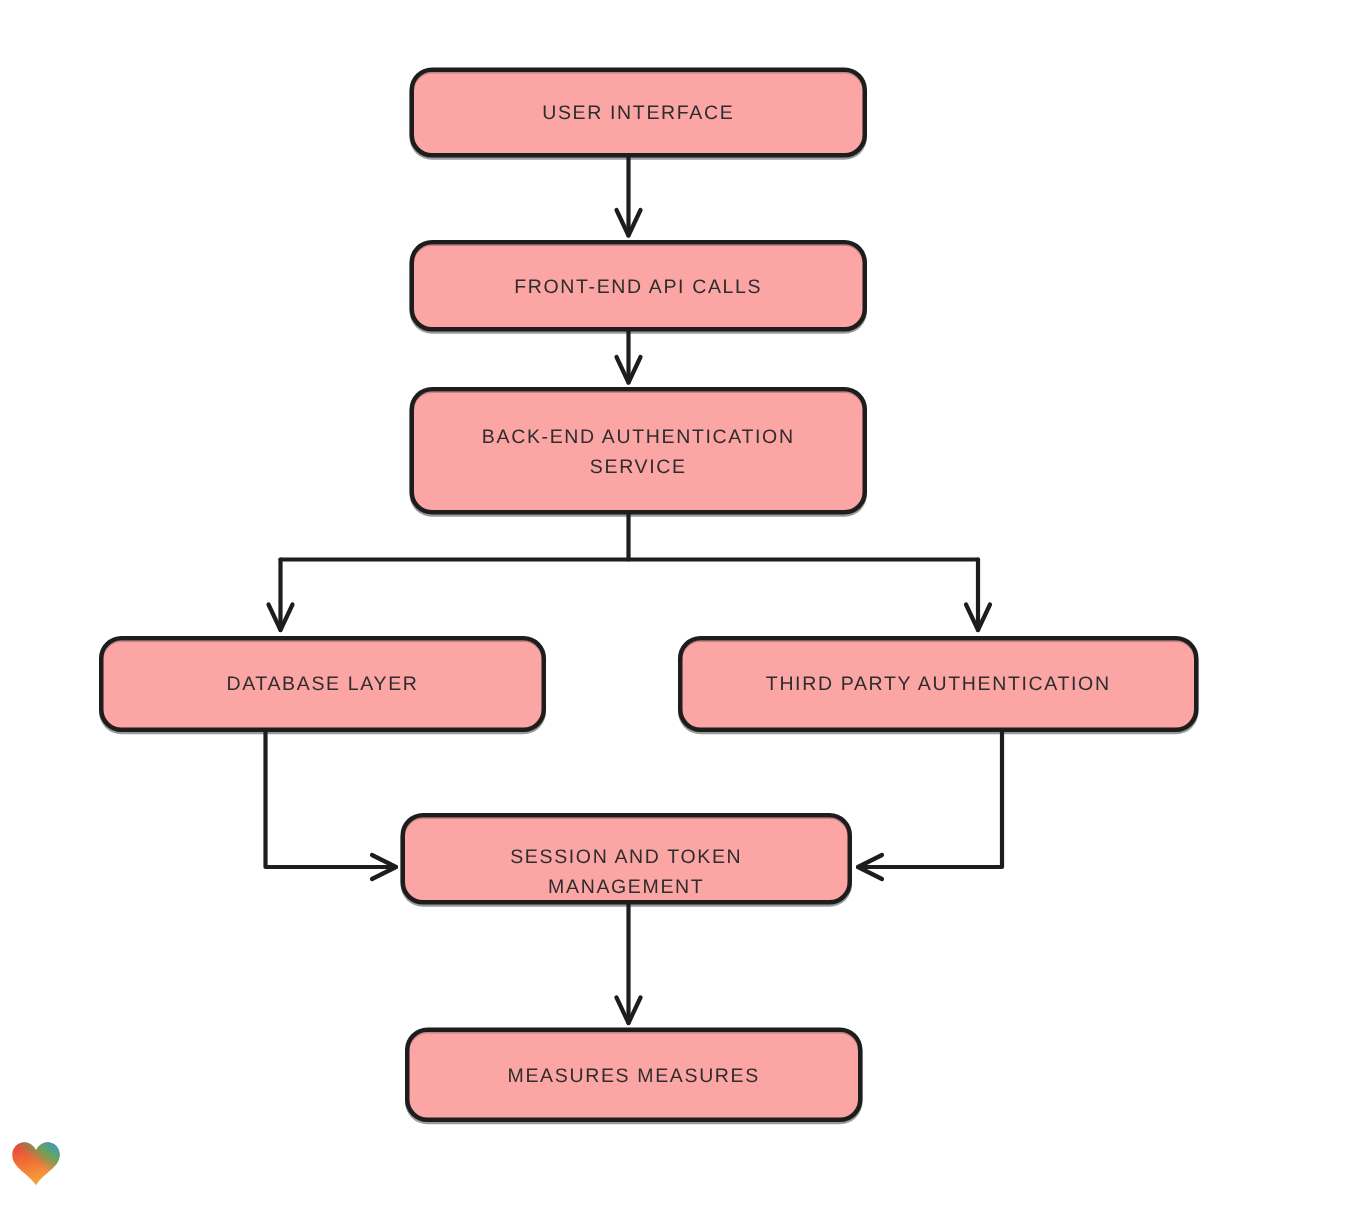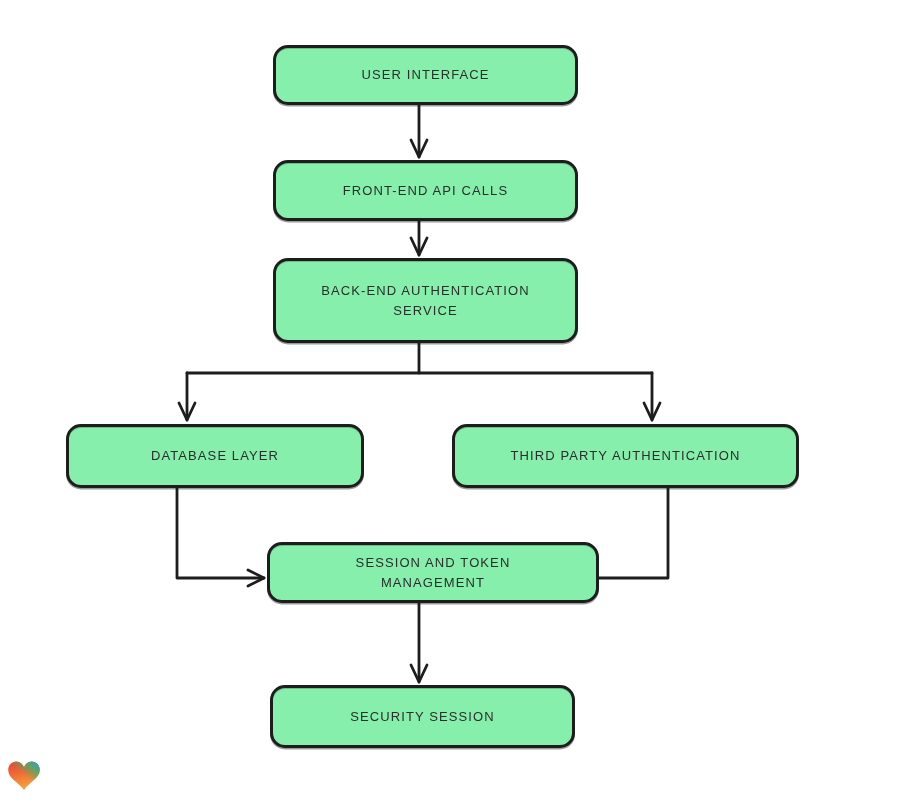--- a/index.html
+++ b/index.html
@@ -19,21 +19,21 @@
     position: absolute;
     left: 0;
     top: 0;
     width: 911px;
     height: 810px;
     pointer-events: none;
   }
   .node {
     position: absolute;
     box-sizing: border-box;
-    background: #86efac;
+    background: #fca5a5;
     border: 3px solid #1d1d1d;
     border-radius: 15px;
     box-shadow: 0 1.5px 0 rgba(30,30,30,0.45), inset 0 1px 0 rgba(30,30,30,0.25);
     display: flex;
     flex-direction: column;
     align-items: center;
     justify-content: center;
     text-align: center;
     color: #2d2d2d;
     font-size: 13px;
@@ -44,21 +44,21 @@
   .node .line {
     display: block;
     white-space: nowrap;
   }
   
   #node-user-interface            { left: 273px; top: 45px;  width: 305px; height: 60px; }
   #node-front-end-api-calls       { left: 273px; top: 160px; width: 305px; height: 61px; }
   #node-back-end-auth-service     { left: 273px; top: 258px; width: 305px; height: 85px; }
   #node-database-layer            { left: 66px;  top: 424px; width: 298px; height: 64px; }
   #node-third-party-auth          { left: 452px; top: 424px; width: 347px; height: 64px; }
-  #node-session-token-management  { left: 267px; top: 542px; width: 332px; height: 61px; }
+  #node-session-token-management  { left: 267px; top: 542px; width: 301px; height: 61px; justify-content: flex-end; }
   #node-security-measures         { left: 270px; top: 685px; width: 305px; height: 63px; }
   .logo {
     position: absolute;
     left: 8px;
     top: 761px;
     width: 32px;
     height: 30px;
     cursor: pointer;
   }
 </style>
@@ -126,21 +126,21 @@
   <div class="node" id="node-third-party-auth">
     <span class="line">THIRD PARTY AUTHENTICATION</span>
   </div>
 
   <div class="node" id="node-session-token-management">
     <span class="line">SESSION AND TOKEN</span>
     <span class="line">MANAGEMENT</span>
   </div>
 
   <div class="node" id="node-security-measures">
-    <span class="line">SECURITY SESSION</span>
+    <span class="line">MEASURES MEASURES</span>
   </div>
 
   <svg class="logo" viewBox="0 0 32 30" xmlns="http://www.w3.org/2000/svg">
     <defs>
       <linearGradient id="heartBase" x1="0" y1="0" x2="0.25" y2="1">
         <stop offset="0" stop-color="#e8403a"></stop>
         <stop offset="0.45" stop-color="#ef6a35"></stop>
         <stop offset="1" stop-color="#f5a23c"></stop>
       </linearGradient>
       <linearGradient id="heartBlue" x1="0.95" y1="0.02" x2="0.3" y2="0.8">

